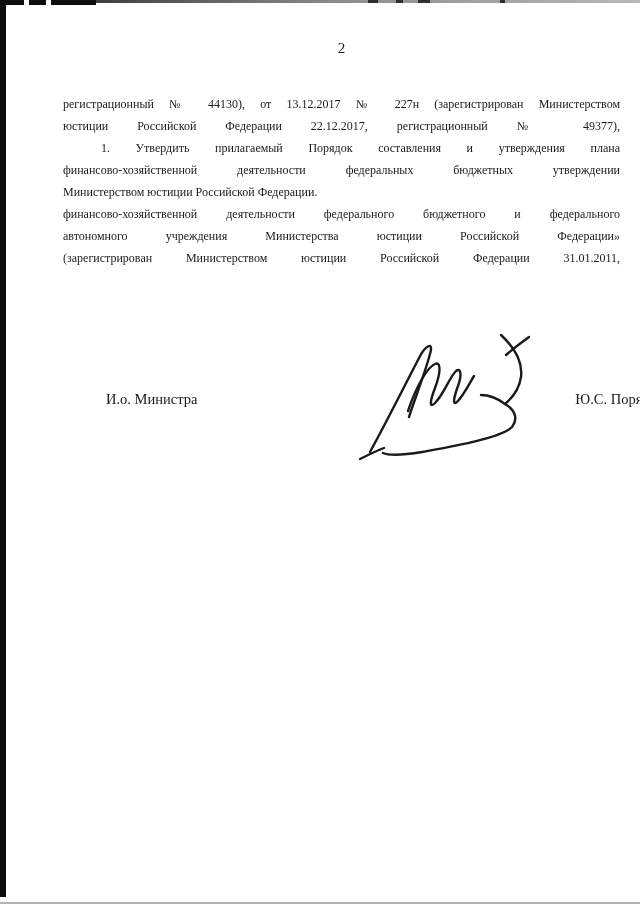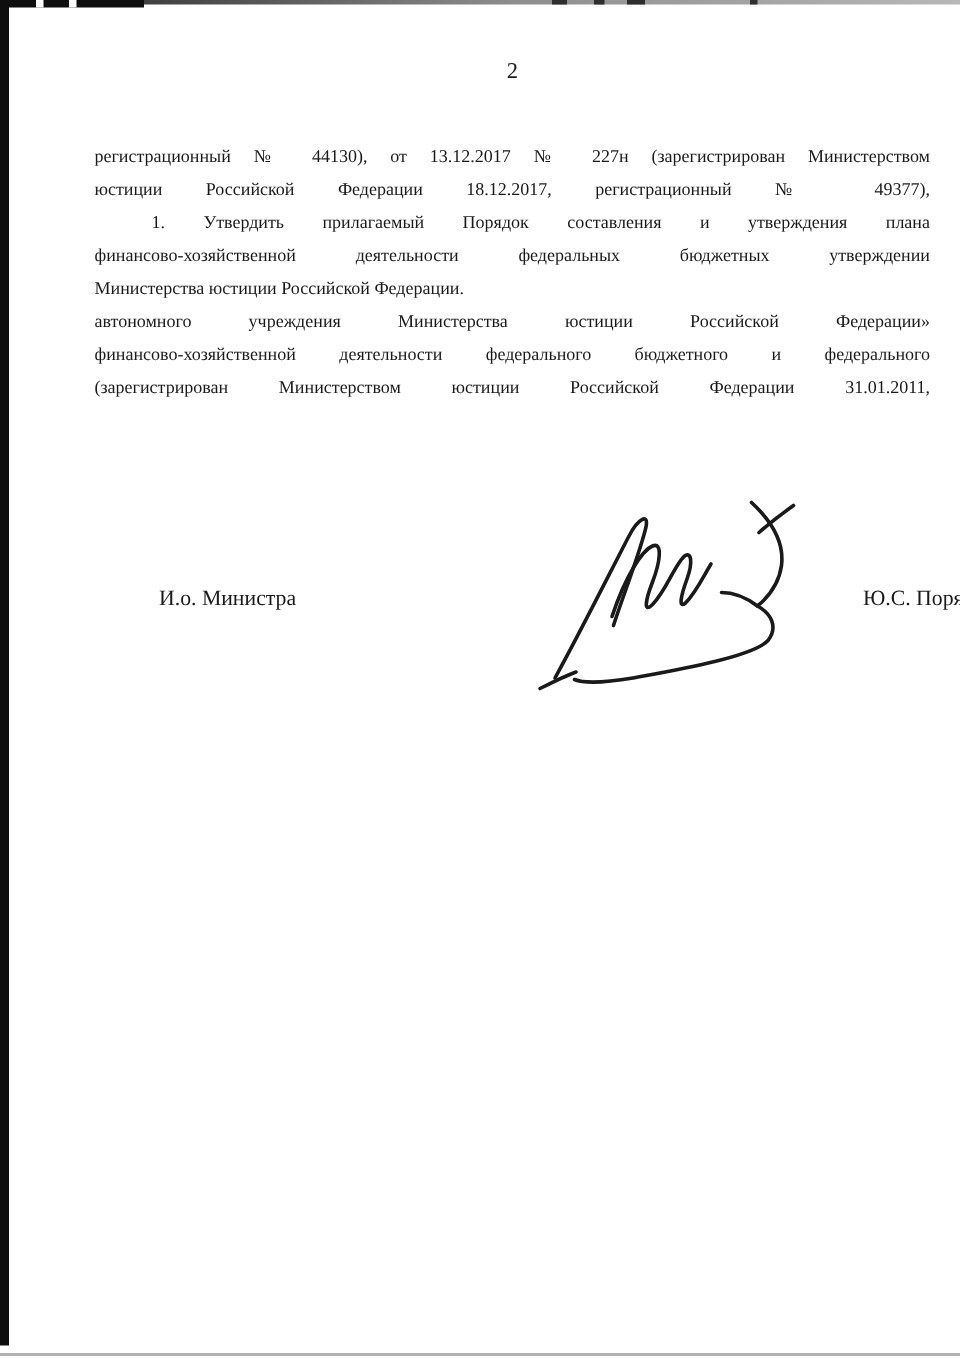--- a/index.html
+++ b/index.html
@@ -78,28 +78,28 @@
 <div class="top-dash d2"></div>
 <div class="top-mark m1"></div>
 <div class="top-mark m2"></div>
 <div class="top-mark m3"></div>
 <div class="top-mark m4"></div>
 
 <div class="page-number">2</div>
 
 <div class="doc-body">
   <div class="line">регистрационный № 44130), от 13.12.2017 № 227н (зарегистрирован Министерством</div>
-  <div class="line">юстиции Российской Федерации 18.12.2017, регистрационный № 49377),</div>
+  <div class="line">юстиции Российской Федерации 22.12.2017, регистрационный № 49377),</div>
 
   <div class="line indent">1. Утвердить прилагаемый Порядок составления и утверждения плана</div>
   <div class="line">финансово-хозяйственной деятельности федеральных бюджетных утверждении</div>
-  <div class="line last">Министерства юстиции Российской Федерации.</div>
+  <div class="line last">Министерством юстиции Российской Федерации.</div>
 
+  <div class="line">финансово-хозяйственной деятельности федерального бюджетного и федерального</div>
   <div class="line">автономного учреждения Министерства юстиции Российской Федерации»</div>
-  <div class="line">финансово-хозяйственной деятельности федерального бюджетного и федерального</div>
   <div class="line">(зарегистрирован Министерством юстиции Российской Федерации 31.01.2011,</div>
 </div>
 
 <div class="signature-wrap">
   <svg viewBox="0 0 178 132" xmlns="http://www.w3.org/2000/svg" fill="none" stroke="#1a1a1a" stroke-width="2.4" stroke-linecap="round" stroke-linejoin="round">
     <path d="M14,121 C30,92 50,52 63,27 C69,15 78,9 74,23 C69,42 58,70 53,86"></path>
     <path d="M52,80 C61,53 72,36 79,33 C86,30 84,44 79,57 C74,70 73,78 79,72 C88,63 93,47 100,40 C105,36 106,44 102,55 C98,66 96,75 101,71 C108,64 113,53 118,45"></path>
     <path d="M145,4 C158,16 167,30 165,46 C163,60 155,68 149,73 C158,78 163,87 156,96 C146,107 93,116 66,121 C48,124 34,125 27,122"></path>
     <path d="M149,73 C141,67 132,64 125,64"></path>
     <path d="M150,24 C158,17 166,11 173,6"></path>

